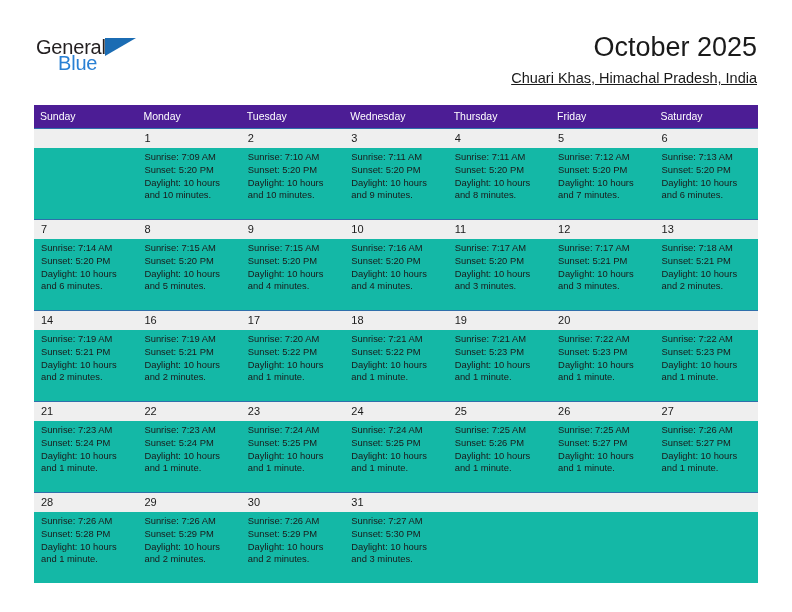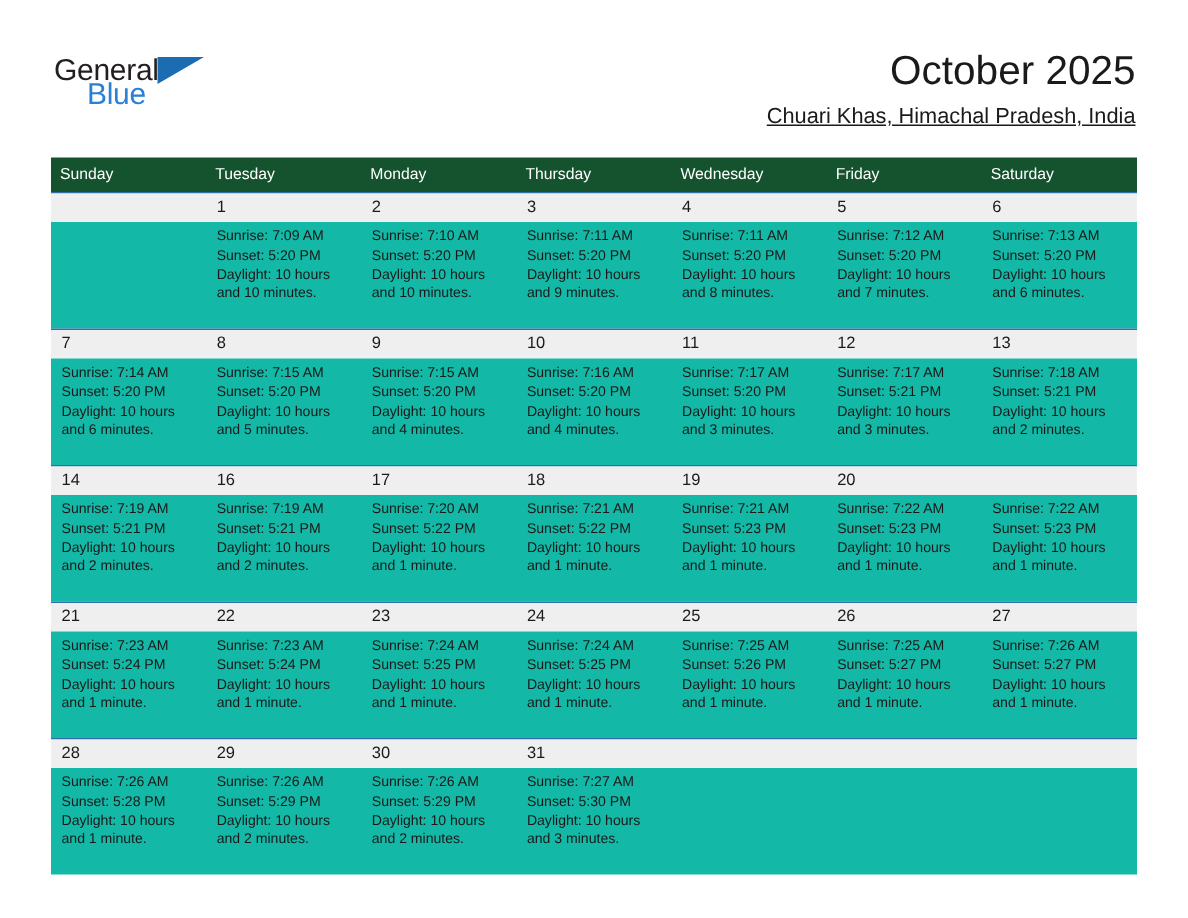--- a/index.html
+++ b/index.html
@@ -95,21 +95,21 @@
     top: 105px;
     width: 724px;
   }
 
   .cal-row {
     display: flex;
     width: 100%;
   }
 
   .cal-head {
-    background: #14532d;
+    background: #4c1d95;
   }
   .cal-head .cell {
     padding: 5px 0 5px 6px;
     box-sizing: border-box;
     font-size: 10.5px;
     color: #ffffff;
     line-height: 13px;
   }
 
   .cell {
@@ -174,24 +174,24 @@
       <div class="cal-title">October 2025</div>
       <div class="cal-subtitle">Chuari Khas, Himachal Pradesh, India</div>
     </div>
 
   </div>
 
   <div class="calendar">
 
     <div class="cal-row cal-head">
       <div class="cell">Sunday</div>
+      <div class="cell">Monday</div>
       <div class="cell">Tuesday</div>
-      <div class="cell">Monday</div>
+      <div class="cell">Wednesday</div>
       <div class="cell">Thursday</div>
-      <div class="cell">Wednesday</div>
       <div class="cell">Friday</div>
       <div class="cell">Saturday</div>
     </div>
 
     <div class="week">
       <div class="daynum-row">
         <div class="daynum"></div>
         <div class="daynum">1</div>
         <div class="daynum">2</div>
         <div class="daynum">3</div>

